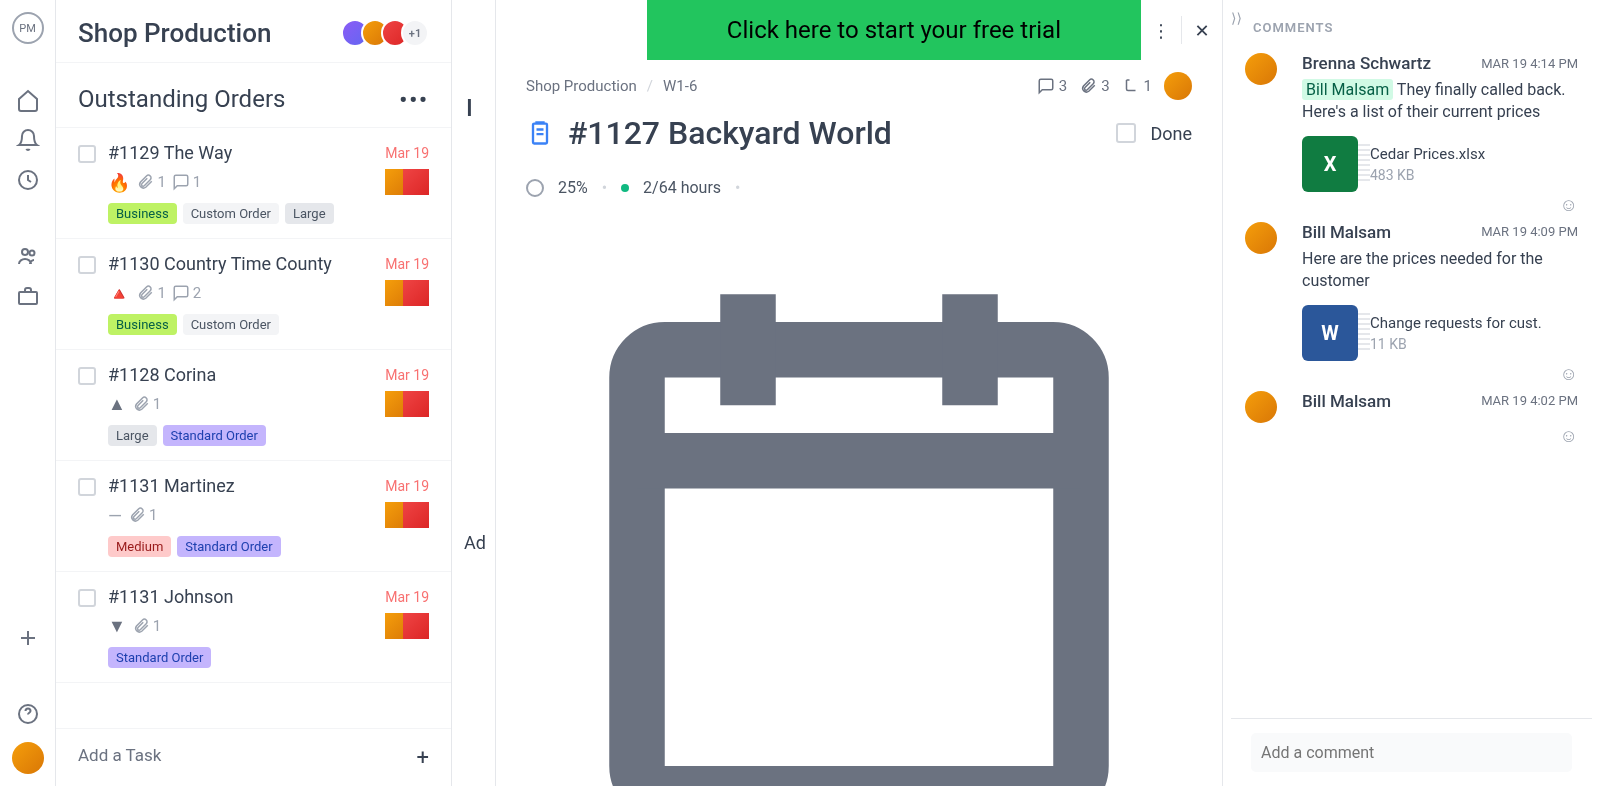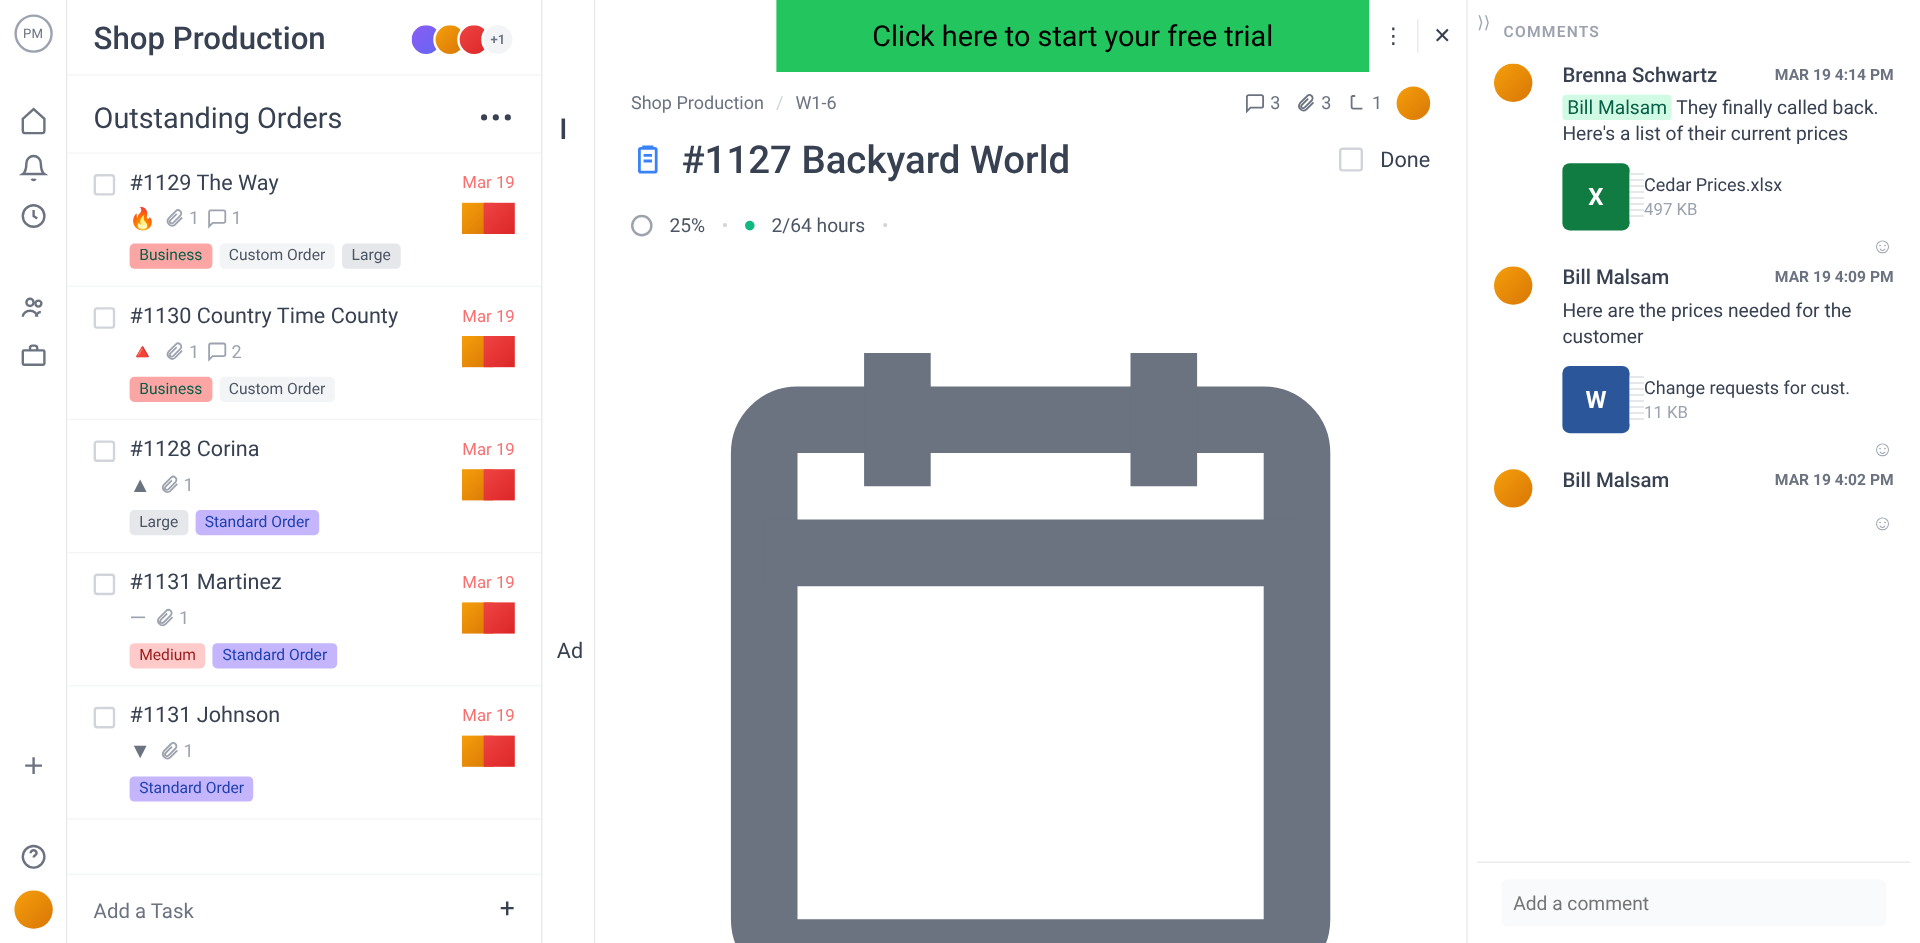--- a/index.html
+++ b/index.html
@@ -28,32 +28,32 @@
 .task-card .content{flex:1}
 .task-card .row1{display:flex;align-items:center;margin-bottom:6px}
 .task-card .title{font-size:18px;color:#374151;font-weight:400;flex:1}
 .task-card .date{font-size:14px;color:#f87171}
 .task-card .row2{display:flex;align-items:center;gap:6px;margin-bottom:8px}
 .task-card .meta-icon{color:#9ca3af;display:flex;align-items:center;gap:3px;font-size:15px}
 .task-card .av-row{margin-left:auto;display:flex}
 .task-card .av-row .av{width:26px;height:26px;margin-left:-8px}
 .task-card .tags{display:flex;gap:6px;flex-wrap:wrap}
 .tag{font-size:13px;padding:3px 8px;border-radius:4px}
-.tag.business{background:#fca5a5;color:#065f46}
+.tag.business{background:#bef264;color:#065f46}
 .tag.custom{background:#f3f4f6;color:#4b5563}
 .tag.large{background:#e5e7eb;color:#4b5563}
 .tag.standard{background:#c4b5fd;color:#1e40af}
 .tag.medium{background:#fecaca;color:#991b1b}
 .pri-icon{font-size:18px}
 .pri-icon.urgent{color:#ef4444}
 .pri-icon.high{color:#f59e0b}
 .pri-icon.up{color:#6b7280}
 .pri-icon.med{color:#9ca3af}
 .pri-icon.down{color:#6b7280}
-.add-task{padding:16px 22px;border-top:1px solid #f3f4f6;display:flex;align-items:flex-end;color:#6b7280;font-size:17px}
+.add-task{padding:16px 22px;border-top:1px solid #f3f4f6;display:flex;align-items:flex-start;color:#6b7280;font-size:17px}
 .add-task .plus{margin-left:auto;font-size:22px;color:#374151}
 .col-hidden{width:44px;border-right:1px solid #e5e7eb;padding-top:94px}
 .col-hidden .h-letter{font-size:24px;font-weight:500;color:#374151;padding-left:14px}
 .col-hidden .h-add{padding-left:12px;margin-top:410px;font-size:18px;color:#374151}
 .detail{flex:1;display:flex;flex-direction:column;position:relative;min-width:0}
 .banner{position:absolute;top:0;right:0;height:60px;display:flex;align-items:center;z-index:10}
 .banner-txt{background:#22c55e;padding:16px 80px;font-size:24px;color:#000}
 .banner .bicon{width:40px;display:flex;align-items:center;justify-content:center;color:#374151;font-size:18px;cursor:pointer}
 .detail-inner{flex:1;overflow-y:auto;padding:20px 30px}
 .breadcrumb{display:flex;align-items:center;gap:10px;color:#6b7280;font-size:15px;margin-top:52px;margin-bottom:14px}
@@ -71,21 +71,21 @@
 .meta-row .circ{width:18px;height:18px;border:2px solid #9ca3af;border-radius:50%}
 .meta-row .green-dot{width:8px;height:8px;background:#10b981;border-radius:50%}
 .comments{width:378px;border-left:1px solid #e5e7eb;display:flex;flex-direction:column;padding:20px 0 0;position:relative}
 .comments .chev{position:absolute;left:8px;top:10px;color:#9ca3af;font-size:14px}
 .comments-header{font-size:13px;font-weight:600;color:#9ca3af;letter-spacing:1px;padding:0 22px 18px 30px}
 .comment{padding:0 22px 30px;display:flex;gap:25px;position:relative}
 .comment .cav{width:32px;height:32px;border-radius:50%;background:linear-gradient(135deg,#f59e0b,#d97706);flex-shrink:0}
 .comment .cbody{flex:1}
 .comment .chead{display:flex;align-items:center;margin-bottom:6px}
 .comment .cname{font-size:17px;font-weight:500;color:#374151;flex:1}
-.comment .ctime{font-size:13px;font-weight:700;color:#6b7280}
+.comment .ctime{font-size:13px;font-weight:400;color:#6b7280}
 .comment .ctext{font-size:16px;color:#374151;line-height:1.4}
 .mention{background:#d1fae5;color:#065f46;padding:1px 4px;border-radius:3px}
 .attach{display:flex;gap:12px;margin-top:12px;align-items:center}
 .attach .ficon{width:56px;height:56px;border-radius:6px;display:flex;align-items:center;justify-content:center;font-size:20px;font-weight:700;color:#fff;position:relative}
 .attach .ficon.excel{background:#107c41}
 .attach .ficon.word{background:#2b579a}
 .attach .ficon::after{content:"";position:absolute;right:-12px;top:8px;width:12px;height:40px;background:repeating-linear-gradient(#e5e7eb,#e5e7eb 2px,#fff 2px,#fff 5px)}
 .attach .finfo{flex:1}
 .attach .fname{font-size:15px;color:#374151;margin-bottom:4px}
 .attach .fsize{font-size:14px;color:#9ca3af}
@@ -367,21 +367,21 @@
     <div class="cbody">
       <div class="chead">
               <span class="cname">Brenna Schwartz</span>
               <span class="ctime">MAR 19 4:14 PM</span>
             </div>
       <div class="ctext"><span class="mention">Bill Malsam</span> They finally called back. Here's a list of their current prices</div>
       <div class="attach">
               <div class="ficon excel">X</div>
               <div class="finfo">
                 <div class="fname">Cedar Prices.xlsx</div>
-                <div class="fsize">497 KB</div>
+                <div class="fsize">483 KB</div>
               </div>
             </div>
     </div>
     <span class="emoji">☺</span>
   </div>
         <div class="comment">
     <div class="cav"></div>
     <div class="cbody">
       <div class="chead">
               <span class="cname">Bill Malsam</span>

